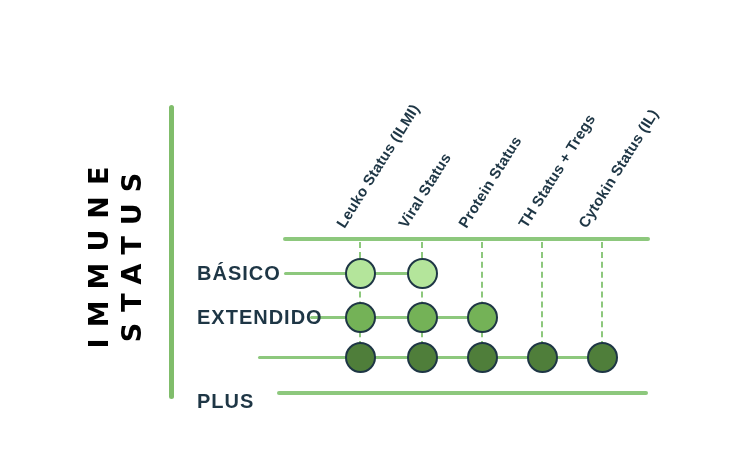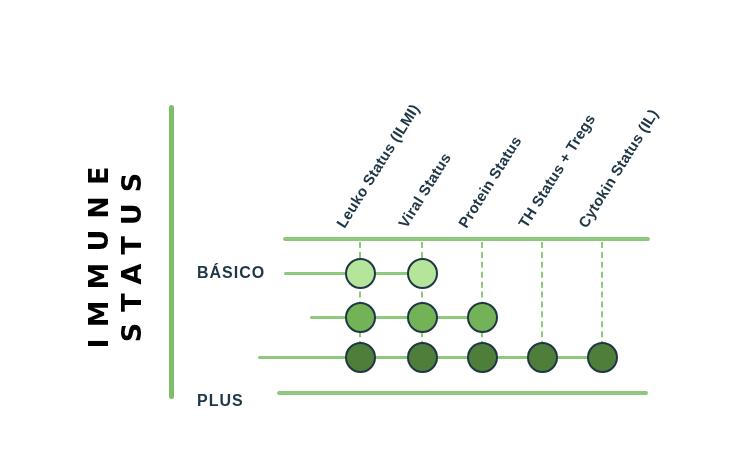--- a/index.html
+++ b/index.html
@@ -61,21 +61,21 @@
     background:var(--line-green);
     border-radius:1.5px;
     z-index:2;
   }
   .row-label{
     position:absolute;
     left:197px;
     transform:translateY(-50%);
     color:var(--ink);
     font-weight:bold;
-    font-size:16px;
+    font-size:20px;
     letter-spacing:1px;
     white-space:nowrap;
     z-index:4;
   }
   .col-header{
     position:absolute;
     height:18px;
     line-height:18px;
     transform-origin:0 100%;
     transform:rotate(-58deg);
@@ -120,20 +120,21 @@
   <div class="col-header" style="left:410px;top:213px;">Viral Status</div>
   <div class="col-header" style="left:470px;top:213px;">Protein Status</div>
   <div class="col-header" style="left:530px;top:213px;">TH Status + Tregs</div>
   <div class="col-header" style="left:590px;top:213px;">Cytokin Status (IL)</div>
 
   <div class="row-line" style="left:284px;top:272px;width:140px;"></div>
   <div class="row-line" style="left:310px;top:316px;width:174px;"></div>
   <div class="row-line" style="left:258px;top:356px;width:346px;"></div>
 
   <div class="row-label" style="top:273px;">BÁSICO</div>
+  <div class="row-label" style="top:317px;">EXTENDIDO</div>
   <div class="row-label" style="top:357px;margin-top:44px;">PLUS</div>
 
   <div>
       <div class="dot" style="left: 344.5px; top: 257.5px; background: rgb(180, 229, 155);"></div>
       <div class="dot" style="left: 406.5px; top: 257.5px; background: rgb(180, 229, 155);"></div>
       <div class="dot" style="left: 344.5px; top: 301.5px; background: rgb(116, 178, 87);"></div>
       <div class="dot" style="left: 406.5px; top: 301.5px; background: rgb(116, 178, 87);"></div>
       <div class="dot" style="left: 466.5px; top: 301.5px; background: rgb(116, 178, 87);"></div>
       <div class="dot" style="left: 344.5px; top: 341.5px; background: rgb(79, 126, 58);"></div>
       <div class="dot" style="left: 406.5px; top: 341.5px; background: rgb(79, 126, 58);"></div>

